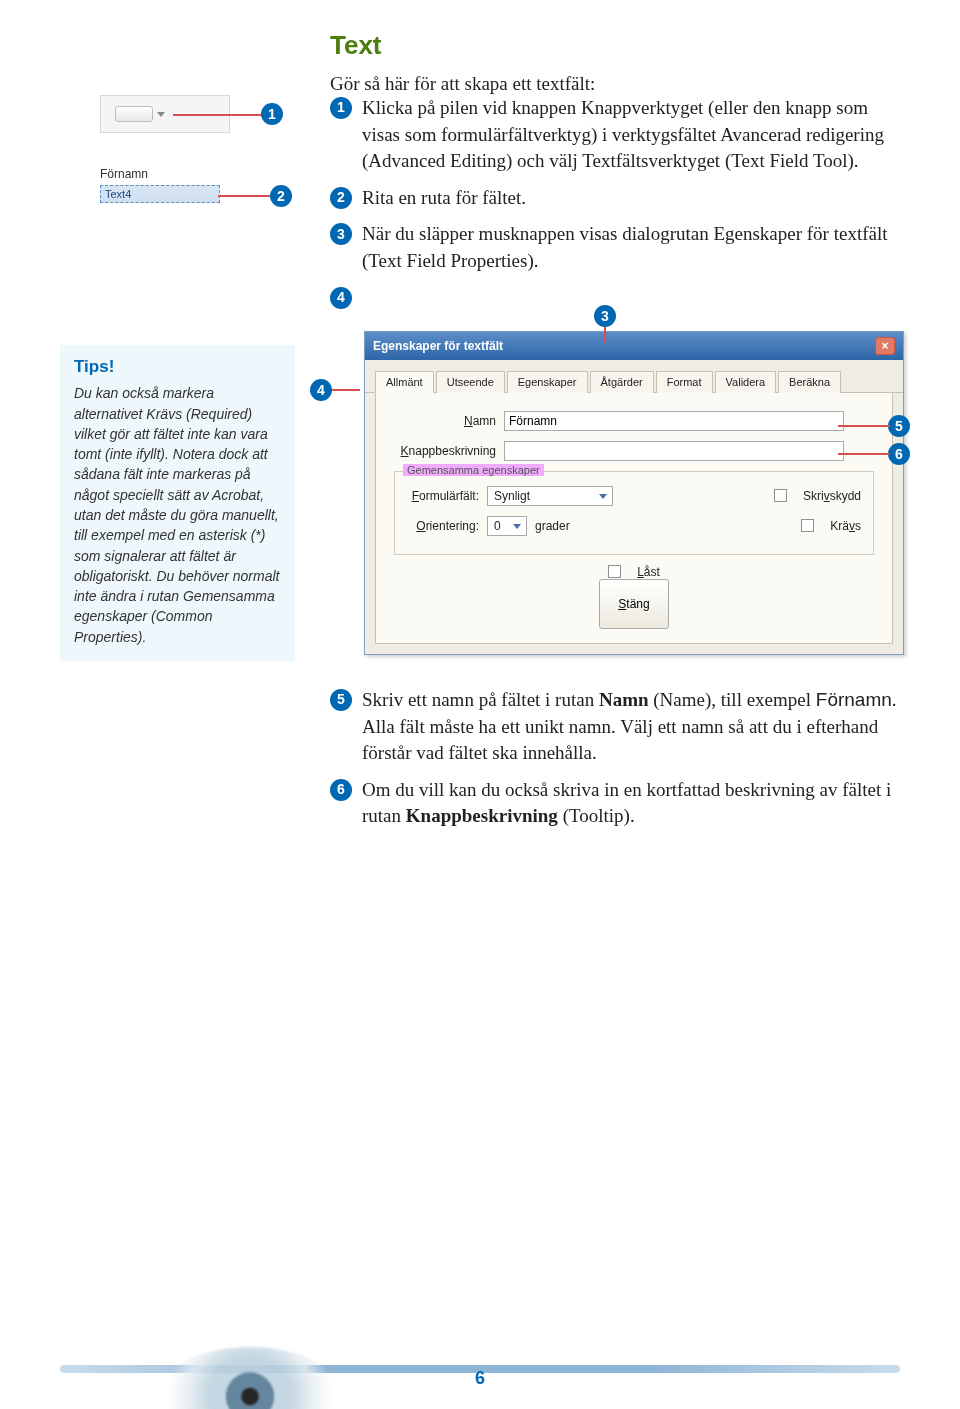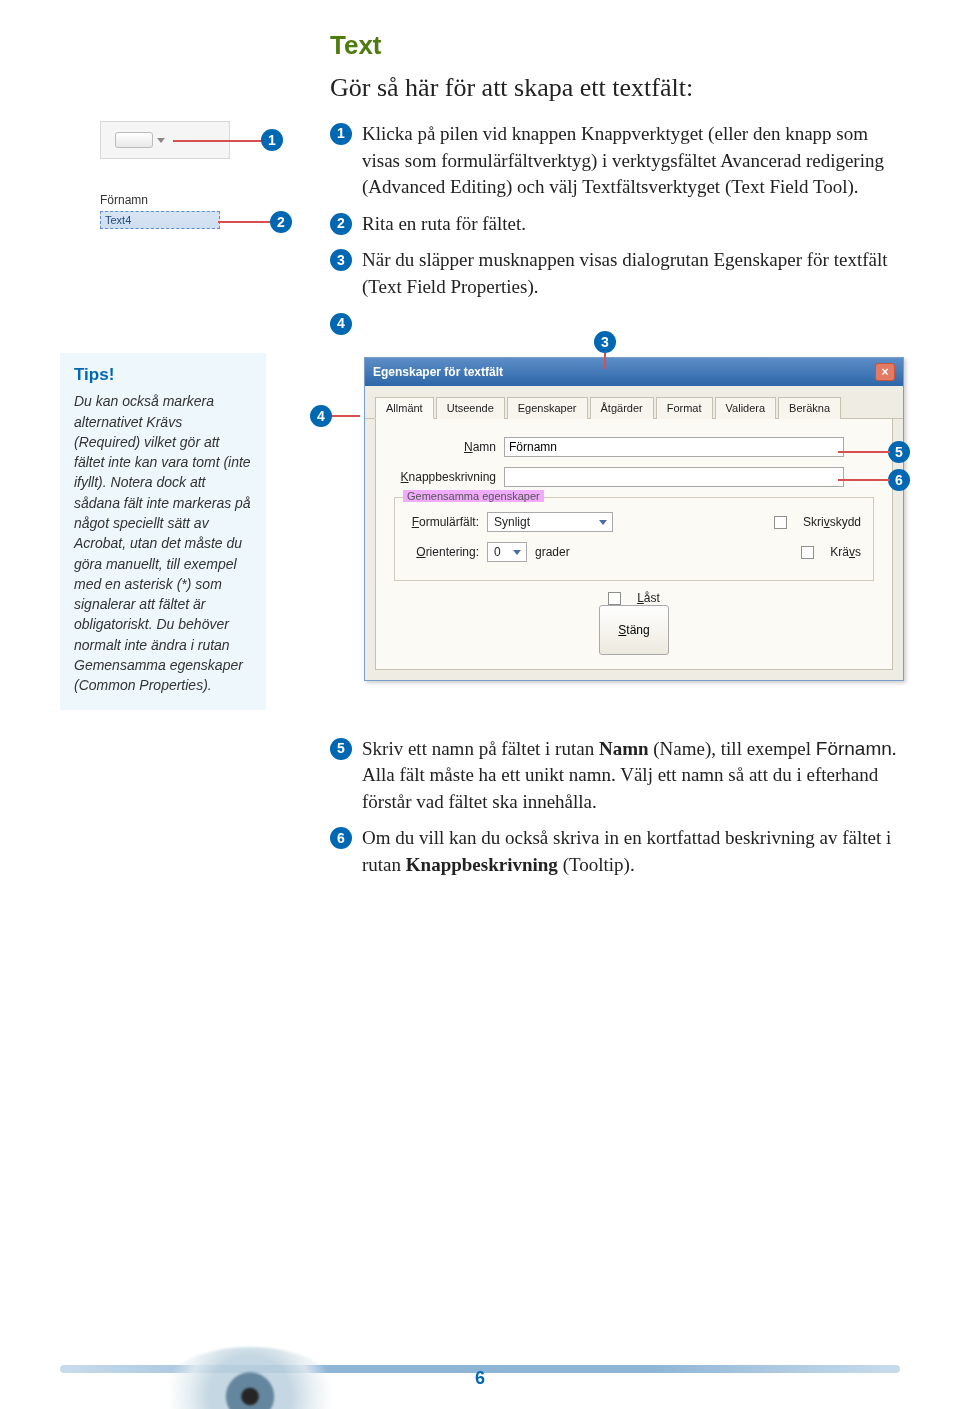--- a/index.html
+++ b/index.html
@@ -16,23 +16,22 @@
   }
   .section-title {
     font-family: Arial, Helvetica, sans-serif;
     font-weight: bold;
     font-size: 26px;
     color: #4d7c0f;
     margin-left: 270px;
     margin-bottom: 12px;
   }
   .intro {
-    font-size: 26px;
+    font-size: 19px;
     margin-left: 270px;
-    margin-bottom: 18px;
     font-family: Georgia, serif;
   }
   .two-col {
     display: flex;
     align-items: flex-start;
   }
   .left-col {
     width: 270px;
     flex-shrink: 0;
   }
@@ -124,26 +123,27 @@
     color: #204a80;
     display: flex;
     align-items: center;
     padding-left: 4px;
     position: relative;
   }
 
   
   .tips-box {
     background: #eef7fc;
-    width: 206px;
+    width: 235px;
     padding: 10px 14px 14px 14px;
     font-family: Arial, Helvetica, sans-serif;
     font-size: 14px;
     line-height: 1.45;
     color: #333;
+    margin-top: 18px;
   }
   .tips-box .tips-title {
     color: #0068b3;
     font-weight: bold;
     font-size: 17px;
     margin-bottom: 4px;
   }
   .tips-box em, .tips-box .italic { font-style: italic; }
 
   
@@ -262,21 +262,21 @@
   }
   .sel::after {
     content: "";
     position: absolute; right: 5px; top: 7px;
     width: 0; height: 0;
     border-left: 4px solid transparent;
     border-right: 4px solid transparent;
     border-top: 5px solid #4a6ea9;
   }
   .chk {
-    display: inline-flex; align-items: flex-end; gap: 16px;
+    display: inline-flex; align-items: center; gap: 16px;
     font-size: 12px;
   }
   .chk .box {
     width: 13px; height: 13px;
     border: 1px solid #8f8f8f;
     background: #fff;
   }
   .dialog-footer {
     display: flex;
     justify-content: space-between;

